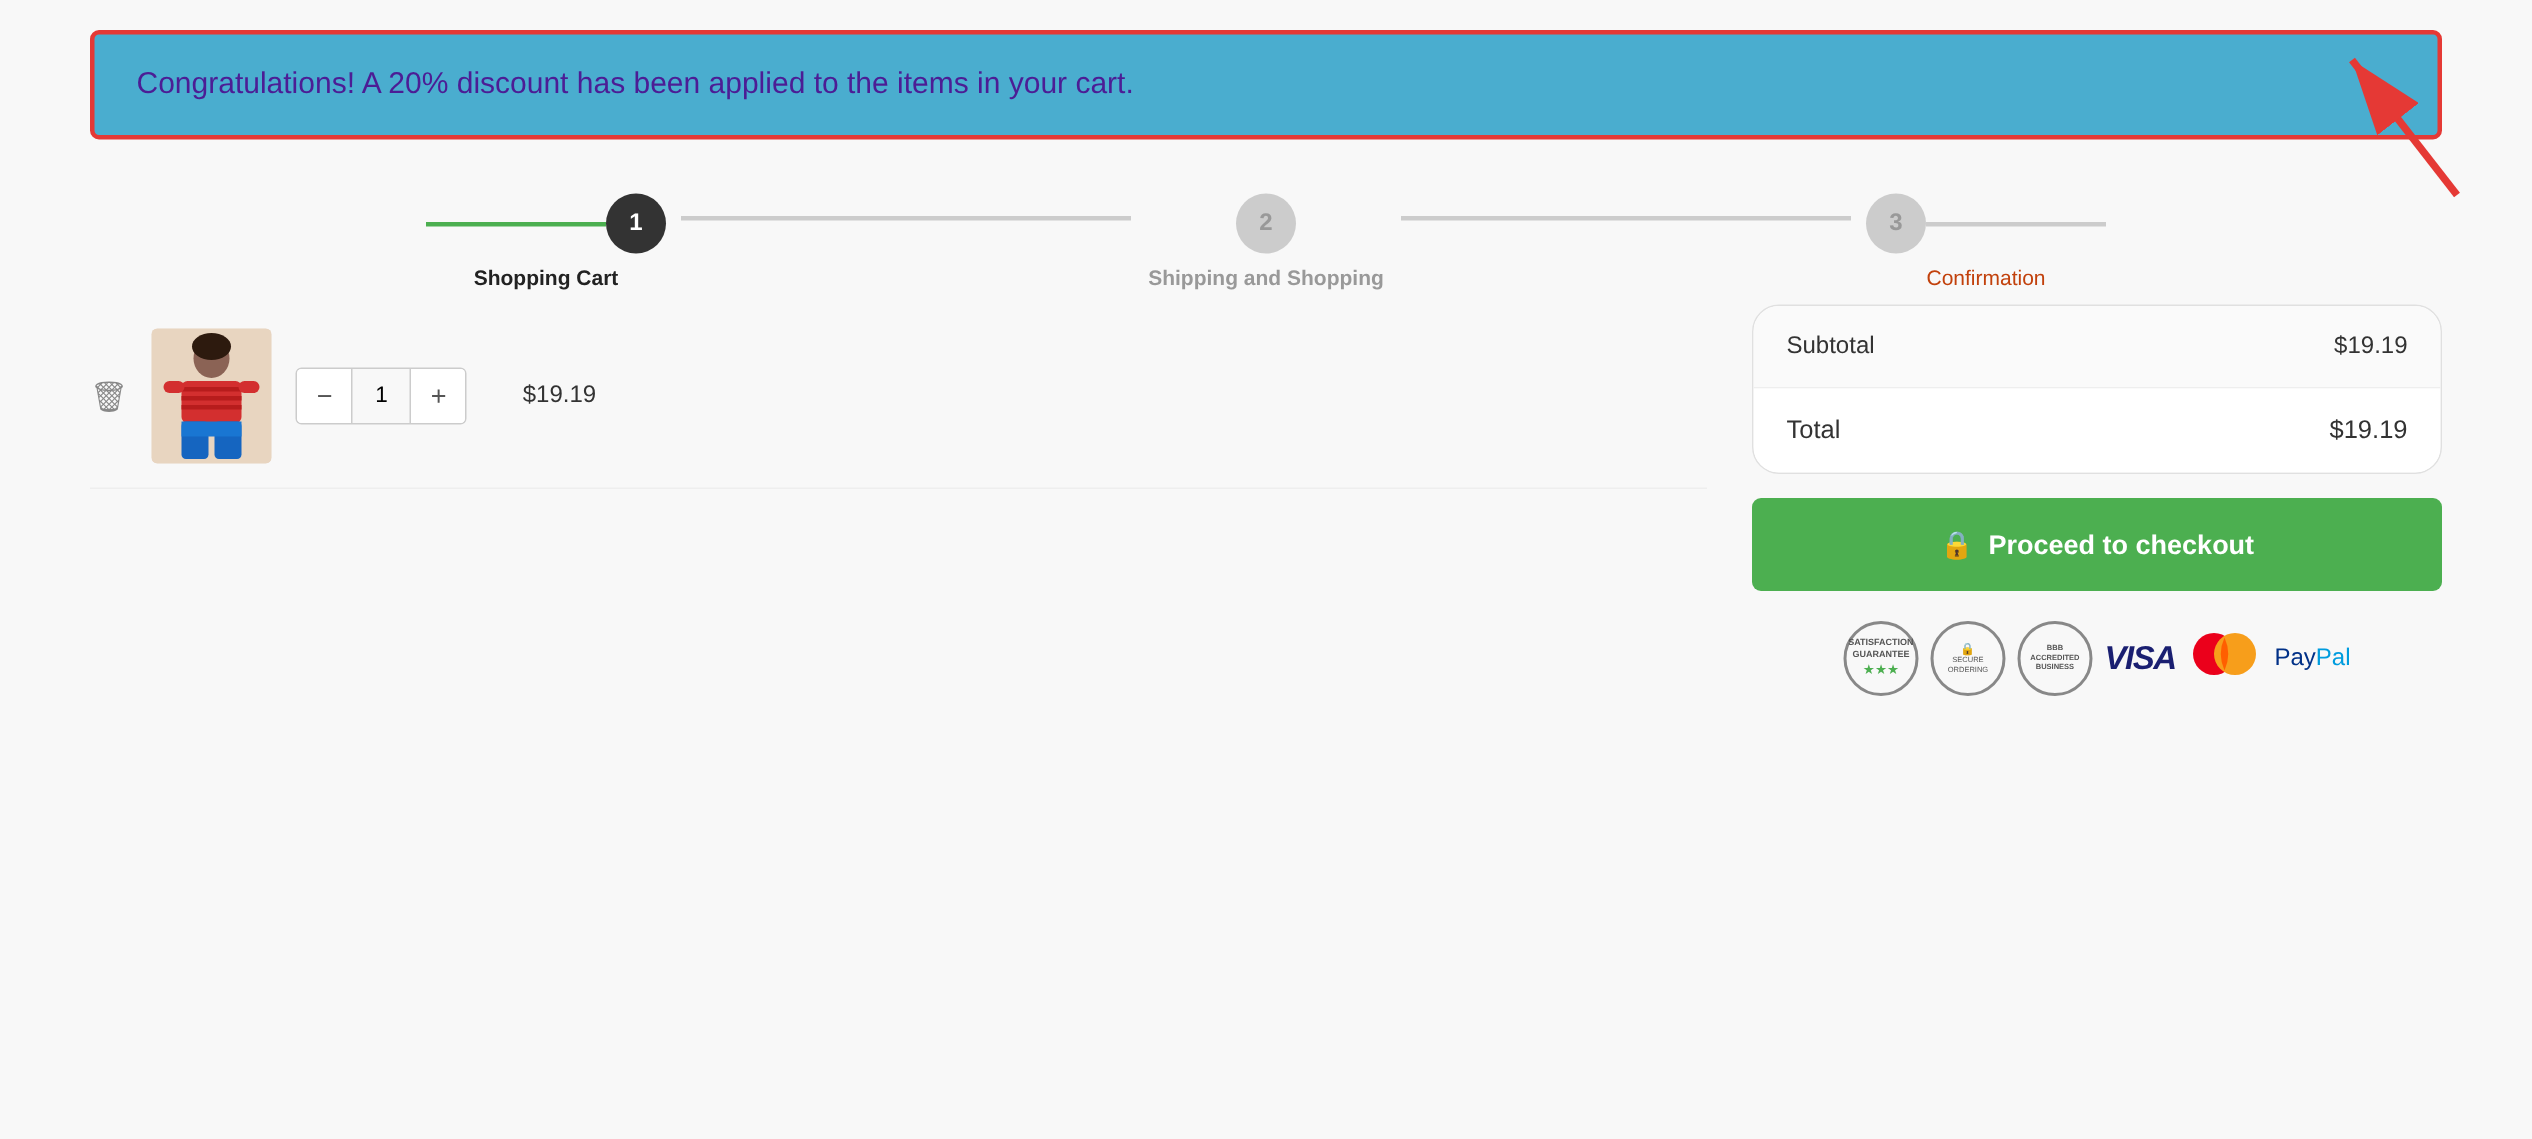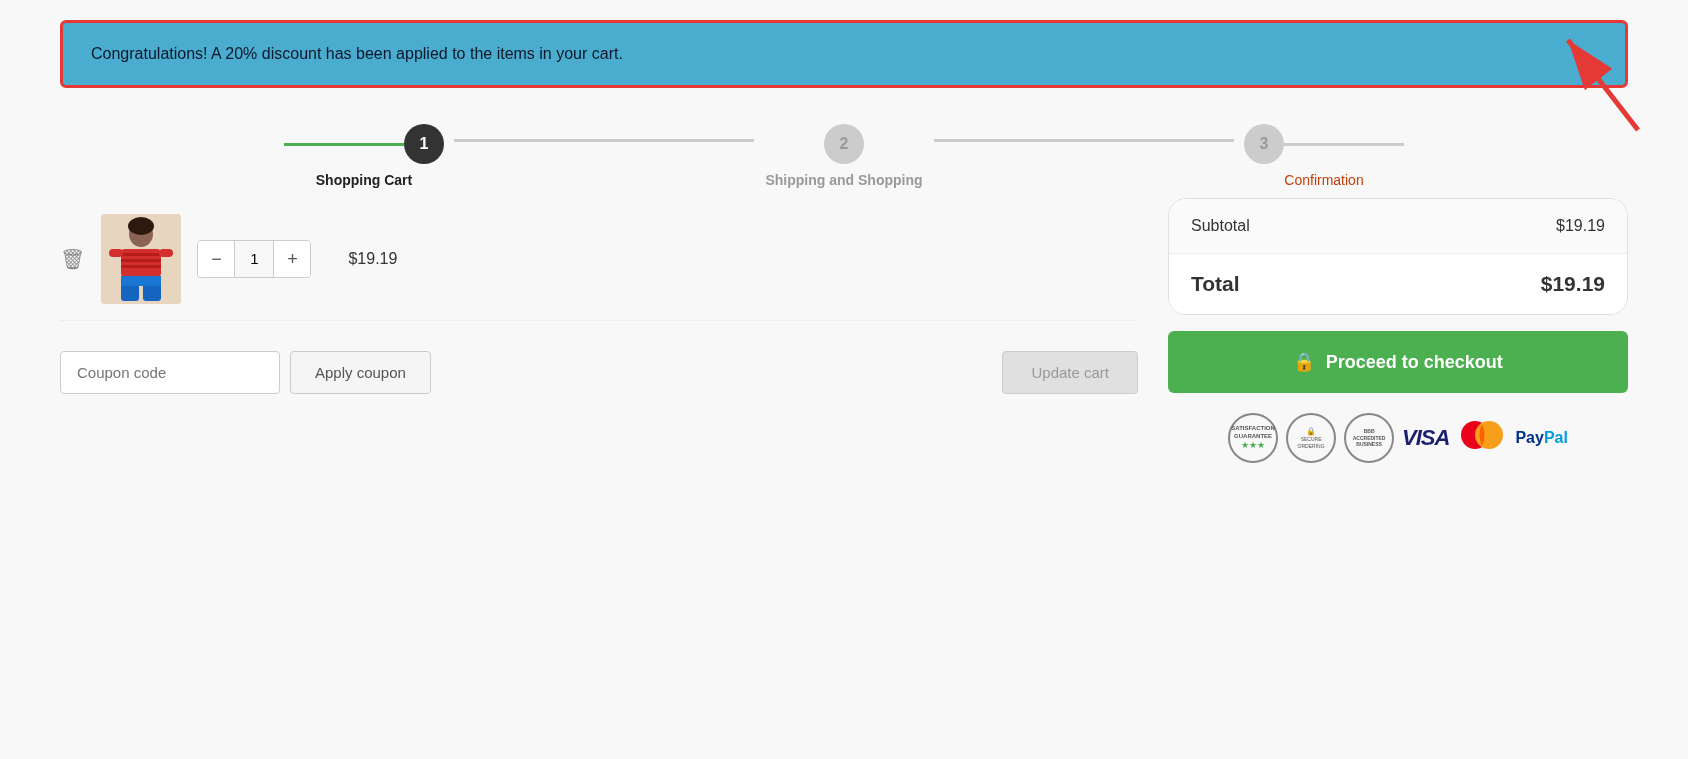--- a/index.html
+++ b/index.html
@@ -13,22 +13,22 @@
 
     
     .banner {
       background: #4aadcf;
       border: 3px solid #e53935;
       border-radius: 6px;
       padding: 22px 28px;
       margin-bottom: 36px;
     }
     .banner-text {
-      color: #0f172a;
-      font-size: 16px;
+      color: #4c1d95;
+      font-size: 20px;
       font-weight: 400;
     }
     .step-circle {
       width: 40px;
       height: 40px;
       border-radius: 50%;
       display: flex;
       align-items: center;
       justify-content: center;
       font-size: 16px;
@@ -182,22 +182,22 @@
       border-bottom: 1px solid #eee;
       font-size: 16px;
       color: #333;
       background: #fafafa;
     }
     .summary-row:last-child {
       border-bottom: none;
     }
     .summary-row.total {
       background: #fff;
-      font-weight: 700;
-      font-size: 21px;
+      font-weight: 400;
+      font-size: 17px;
     }
     .checkout-btn {
       width: 100%;
       background: #4caf50;
       color: #fff;
       border: none;
       border-radius: 6px;
       padding: 20px;
       font-size: 18px;
       font-weight: 700;
@@ -237,21 +237,21 @@
       font-weight: 900;
       font-style: italic;
       letter-spacing: -1px;
     }
     .mastercard-badge {
       font-size: 26px;
     }
     .paypal-badge {
       color: #003087;
       font-size: 16px;
-      font-weight: 700;
+      font-weight: 400;
     }
     .paypal-p {
       color: #009cde;
     }
 
     
     .red-arrow {
       position: absolute;
       top: 20px;
       right: 30px;
@@ -355,29 +355,20 @@
 
       <div class="quantity-control">
         <button class="qty-btn">−</button>
         <span class="qty-value">1</span>
         <button class="qty-btn">+</button>
       </div>
 
       <span class="item-price">$19.19</span>
     </div>
 
-    <div class="coupon-row">
-      <input type="text" class="coupon-input" placeholder="Coupon code" style="">
-      <button class="apply-coupon-btn">
-        <span>Apply coupon</span>
-      </button>
-      <button class="update-cart-btn">
-        <span>Update cart</span>
-      </button>
-    </div>
   </div>
 
   <div class="order-summary">
     <div class="summary-box">
       <div class="summary-row">
         <span>Subtotal</span>
         <span>$19.19</span>
       </div>
       <div class="summary-row total">
         <span>Total</span>

